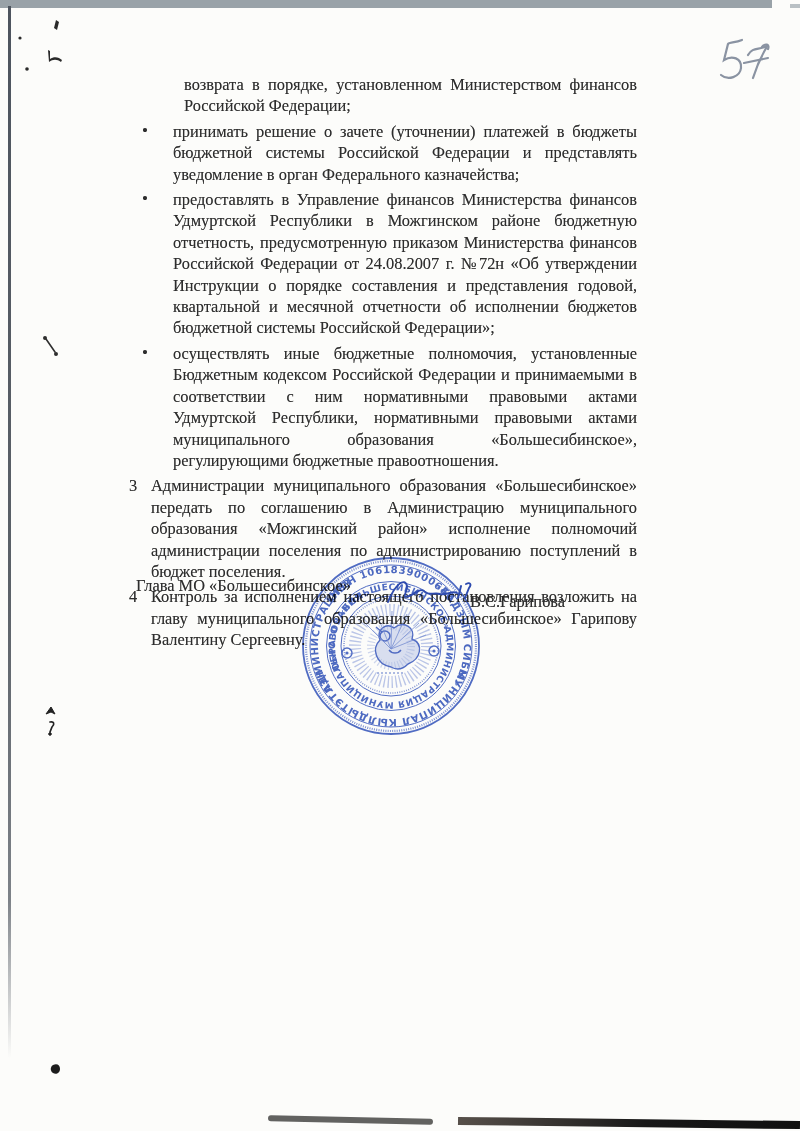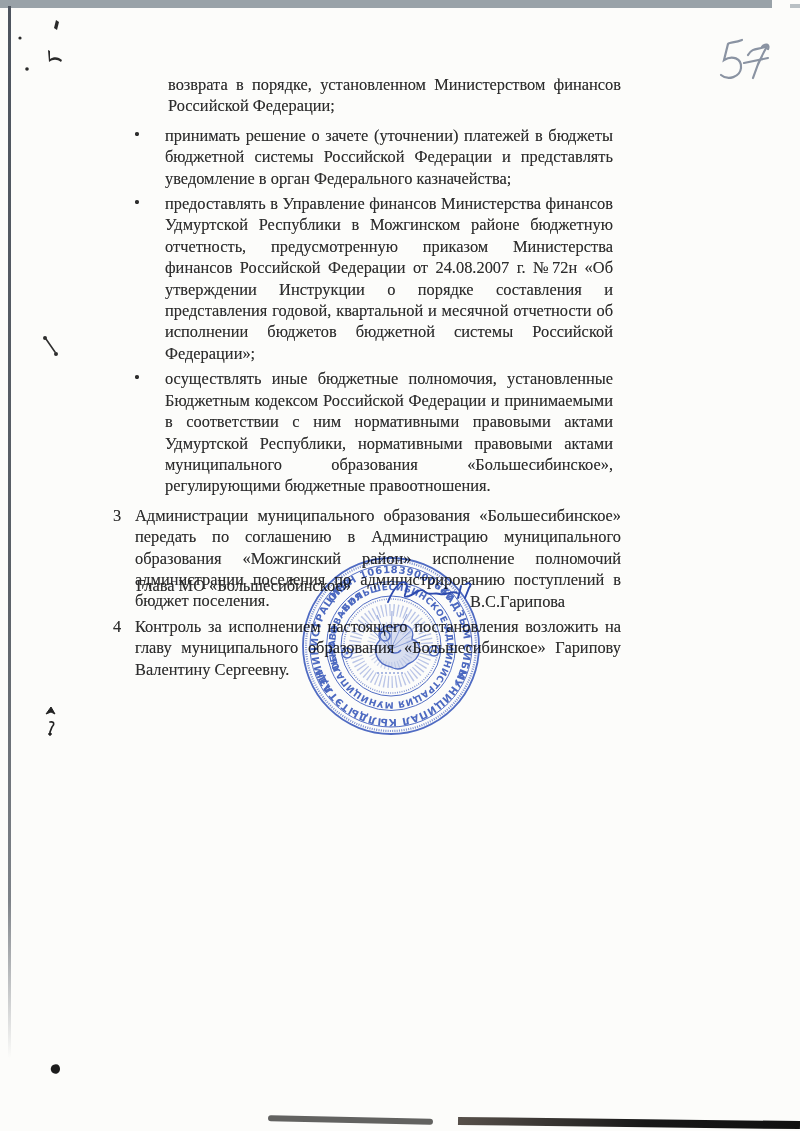--- a/index.html
+++ b/index.html
@@ -13,23 +13,23 @@
     font-family:"Liberation Serif", serif;
     color:#2d2d2d;
   }
   
   .top-bar{position:absolute;left:0;top:0;width:772px;height:8px;background:#99a2a8;}
   .top-bar-stub{position:absolute;left:790px;top:4px;width:10px;height:4px;background:#b9c0c4;}
   .left-edge{position:absolute;left:8px;top:6px;width:3px;height:1052px;
     background:linear-gradient(to bottom,#4d545e 0%,#5b6168 55%,#7d8288 85%,rgba(125,130,136,0) 100%);}
   
   .text-block{position:absolute;left:0;top:74px;width:676px;font-size:16.4px;line-height:21.4px;
-    text-shadow:0 0 0.6px rgba(45,45,45,0.45);}
+    text-shadow:0 0 0.6px rgba(45,45,45,0.45);padding-left:16px;}
   .cont-para{margin:0 55px 4px 168px;text-align:justify;}
-  ul.bullets{list-style:none;margin:8px;padding:0;}
+  ul.bullets{list-style:none;margin:0;padding:0;}
   ul.bullets li{position:relative;margin:0 55px 4px 157px;text-align:justify;}
   ul.bullets li::before{content:"\2022";position:absolute;left:-31px;top:-1px;font-size:17px;}
   .num-item{display:flex;margin:0 55px 4px 113px;}
   .num-item .num{flex:0 0 22px;}
   .num-item .num-text{flex:1;text-align:justify;}
   .sig-row{position:absolute;top:576px;left:0;width:800px;font-size:16.4px;
     text-shadow:0 0 0.6px rgba(45,45,45,0.45);}
   .sig-title{position:absolute;left:136px;top:0;white-space:nowrap;}
   .sig-name{position:absolute;left:470px;top:16px;white-space:nowrap;text-align:right;}
   

